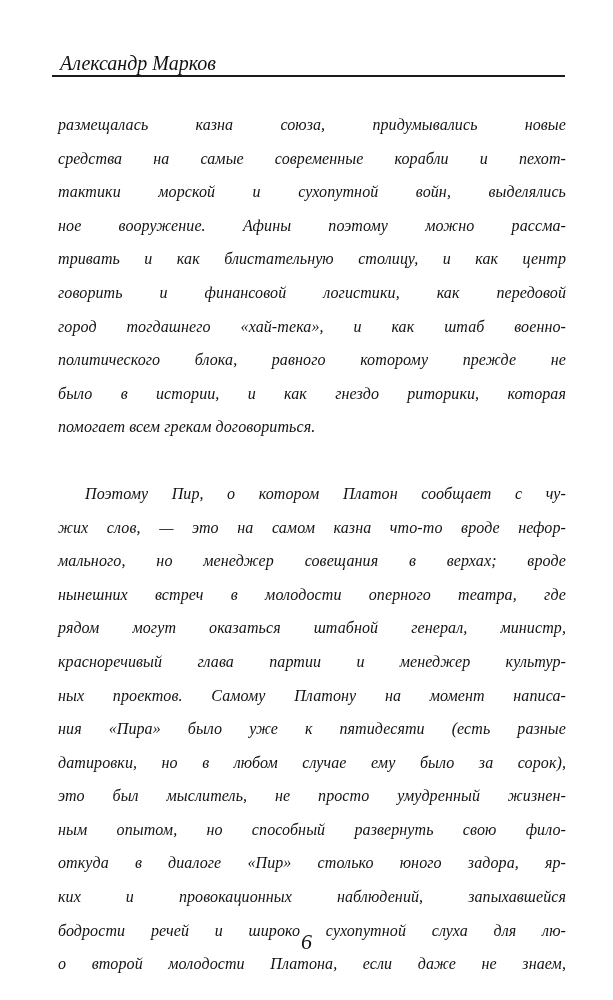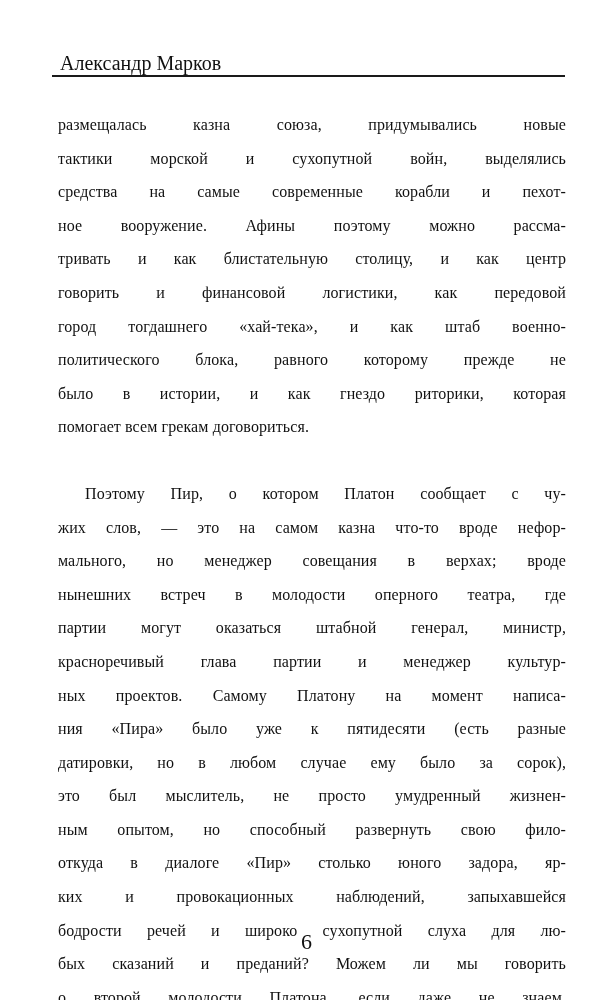--- a/index.html
+++ b/index.html
@@ -13,20 +13,21 @@
     position: relative;
     overflow: hidden;
     font-family: "Liberation Serif", "DejaVu Serif", serif;
     color: #111111;
   }
   .page {
     position: absolute;
     left: 0; top: 0;
     width: 613px;
     height: 1000px;
+    font-style: italic;
   }
   .running-head {
     position: absolute;
     left: 60px;
     top: 51px;
     font-size: 20px;
     line-height: 24px;
     color: #111;
     white-space: nowrap;
   }
@@ -73,41 +74,40 @@
 </style>
 </head>
 <body>
 
 <div class="page">
   <div class="running-head">Александр Марков</div>
   <div class="head-rule"></div>
 
   <div class="body-text">
     <span class="line">размещалась казна союза, придумывались новые</span>
+    <span class="line">средства на самые современные корабли и пехот-</span>
     <span class="line">тактики морской и сухопутной войн, выделялись</span>
-    <span class="line">средства на самые современные корабли и пехот-</span>
     <span class="line">ное вооружение. Афины поэтому можно рассма-</span>
     <span class="line">тривать и как блистательную столицу, и как центр</span>
     <span class="line">говорить и финансовой логистики, как передовой</span>
     <span class="line">город тогдашнего «хай-тека», и как штаб военно-</span>
     <span class="line">политического блока, равного которому прежде не</span>
     <span class="line">было в истории, и как гнездо риторики, которая</span>
     <span class="line last">помогает всем грекам договориться.</span>
     <span class="line indent">Поэтому Пир, о котором Платон сообщает с чу-</span>
     <span class="line">жих слов, — это на самом казна что-то вроде нефор-</span>
     <span class="line">мального, но менеджер совещания в верхах; вроде</span>
     <span class="line">нынешних встреч в молодости оперного театра, где</span>
-    <span class="line">партии могут оказаться штабной генерал, министр,</span>
+    <span class="line">рядом могут оказаться штабной генерал, министр,</span>
     <span class="line">красноречивый глава партии и менеджер культур-</span>
     <span class="line">ных проектов. Самому Платону на момент написа-</span>
     <span class="line">ния «Пира» было уже к пятидесяти (есть разные</span>
     <span class="line">датировки, но в любом случае ему было за сорок),</span>
     <span class="line">это был мыслитель, не просто умудренный жизнен-</span>
     <span class="line">ным опытом, но способный развернуть свою фило-</span>
     <span class="line">откуда в диалоге «Пир» столько юного задора, яр-</span>
     <span class="line">ких и провокационных наблюдений, запыхавшейся</span>
     <span class="line">бодрости речей и широко сухопутной слуха для лю-</span>
-    <span class="line">бых сказаний и преданий? Можем ли мы говорить</span>
     <span class="line">о второй молодости Платона, если даже не знаем,</span>
   </div>
 
   <div class="page-number">6</div>
 </div>
 
 </body></html>

